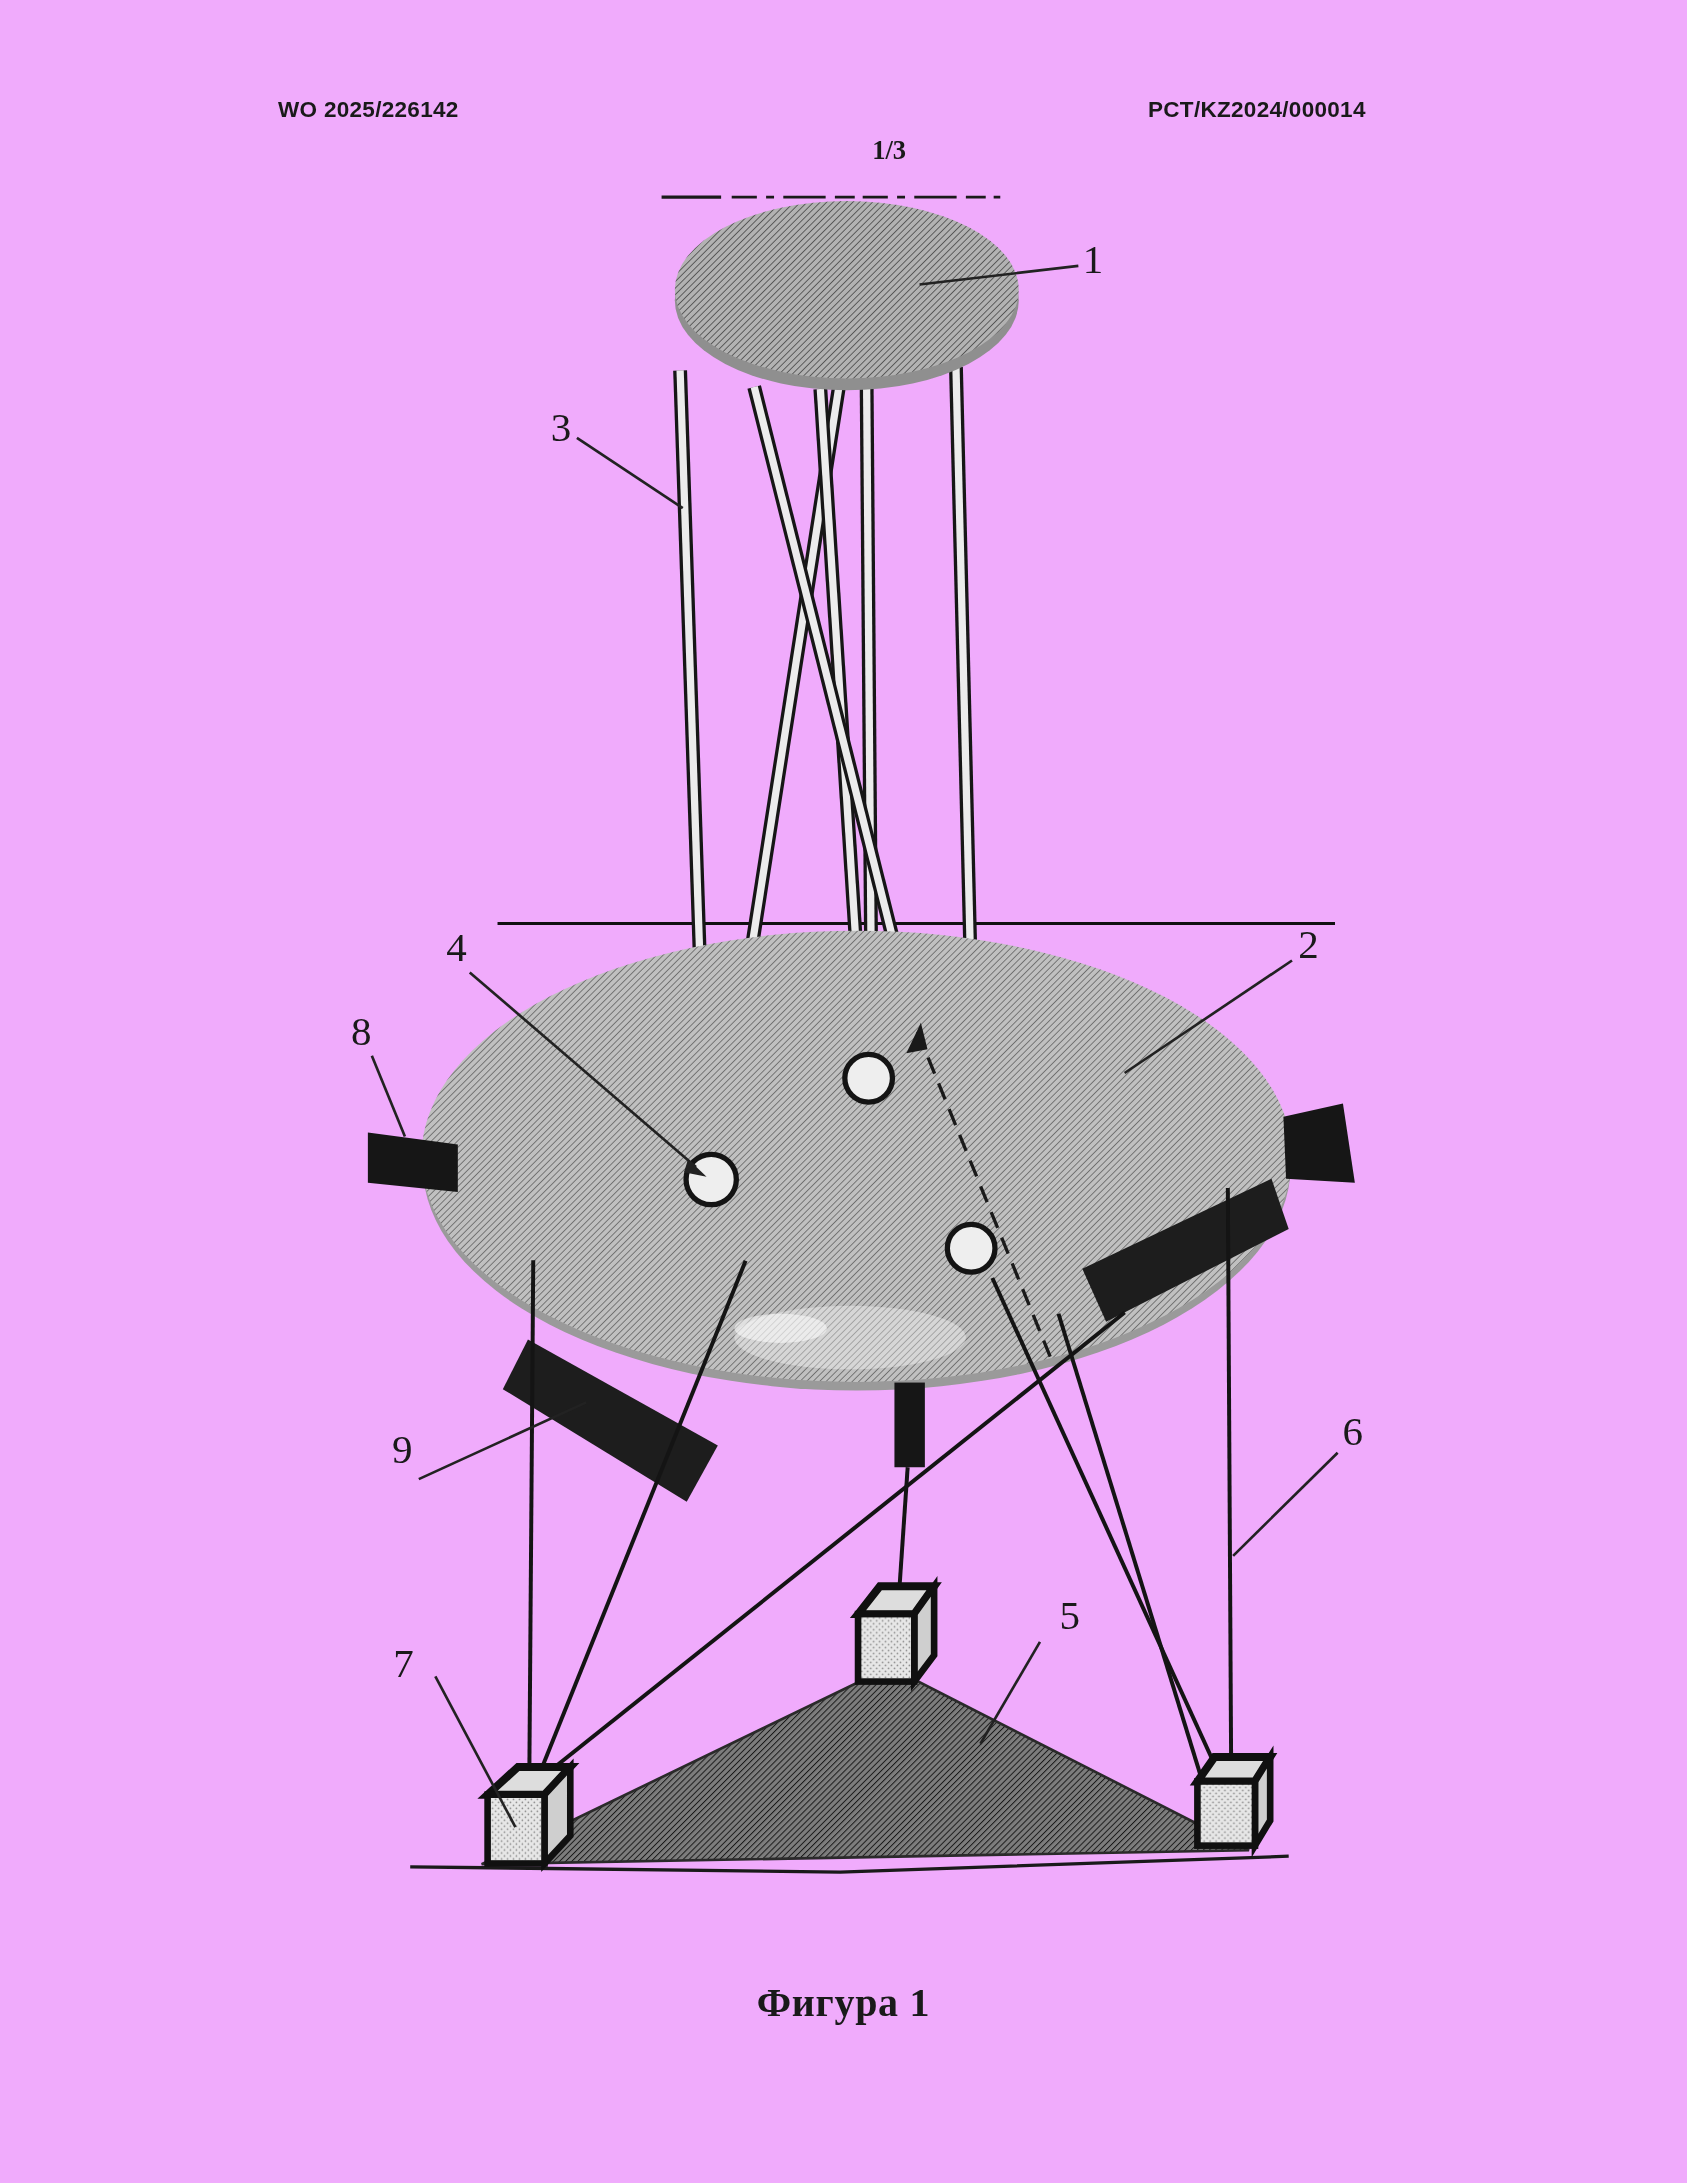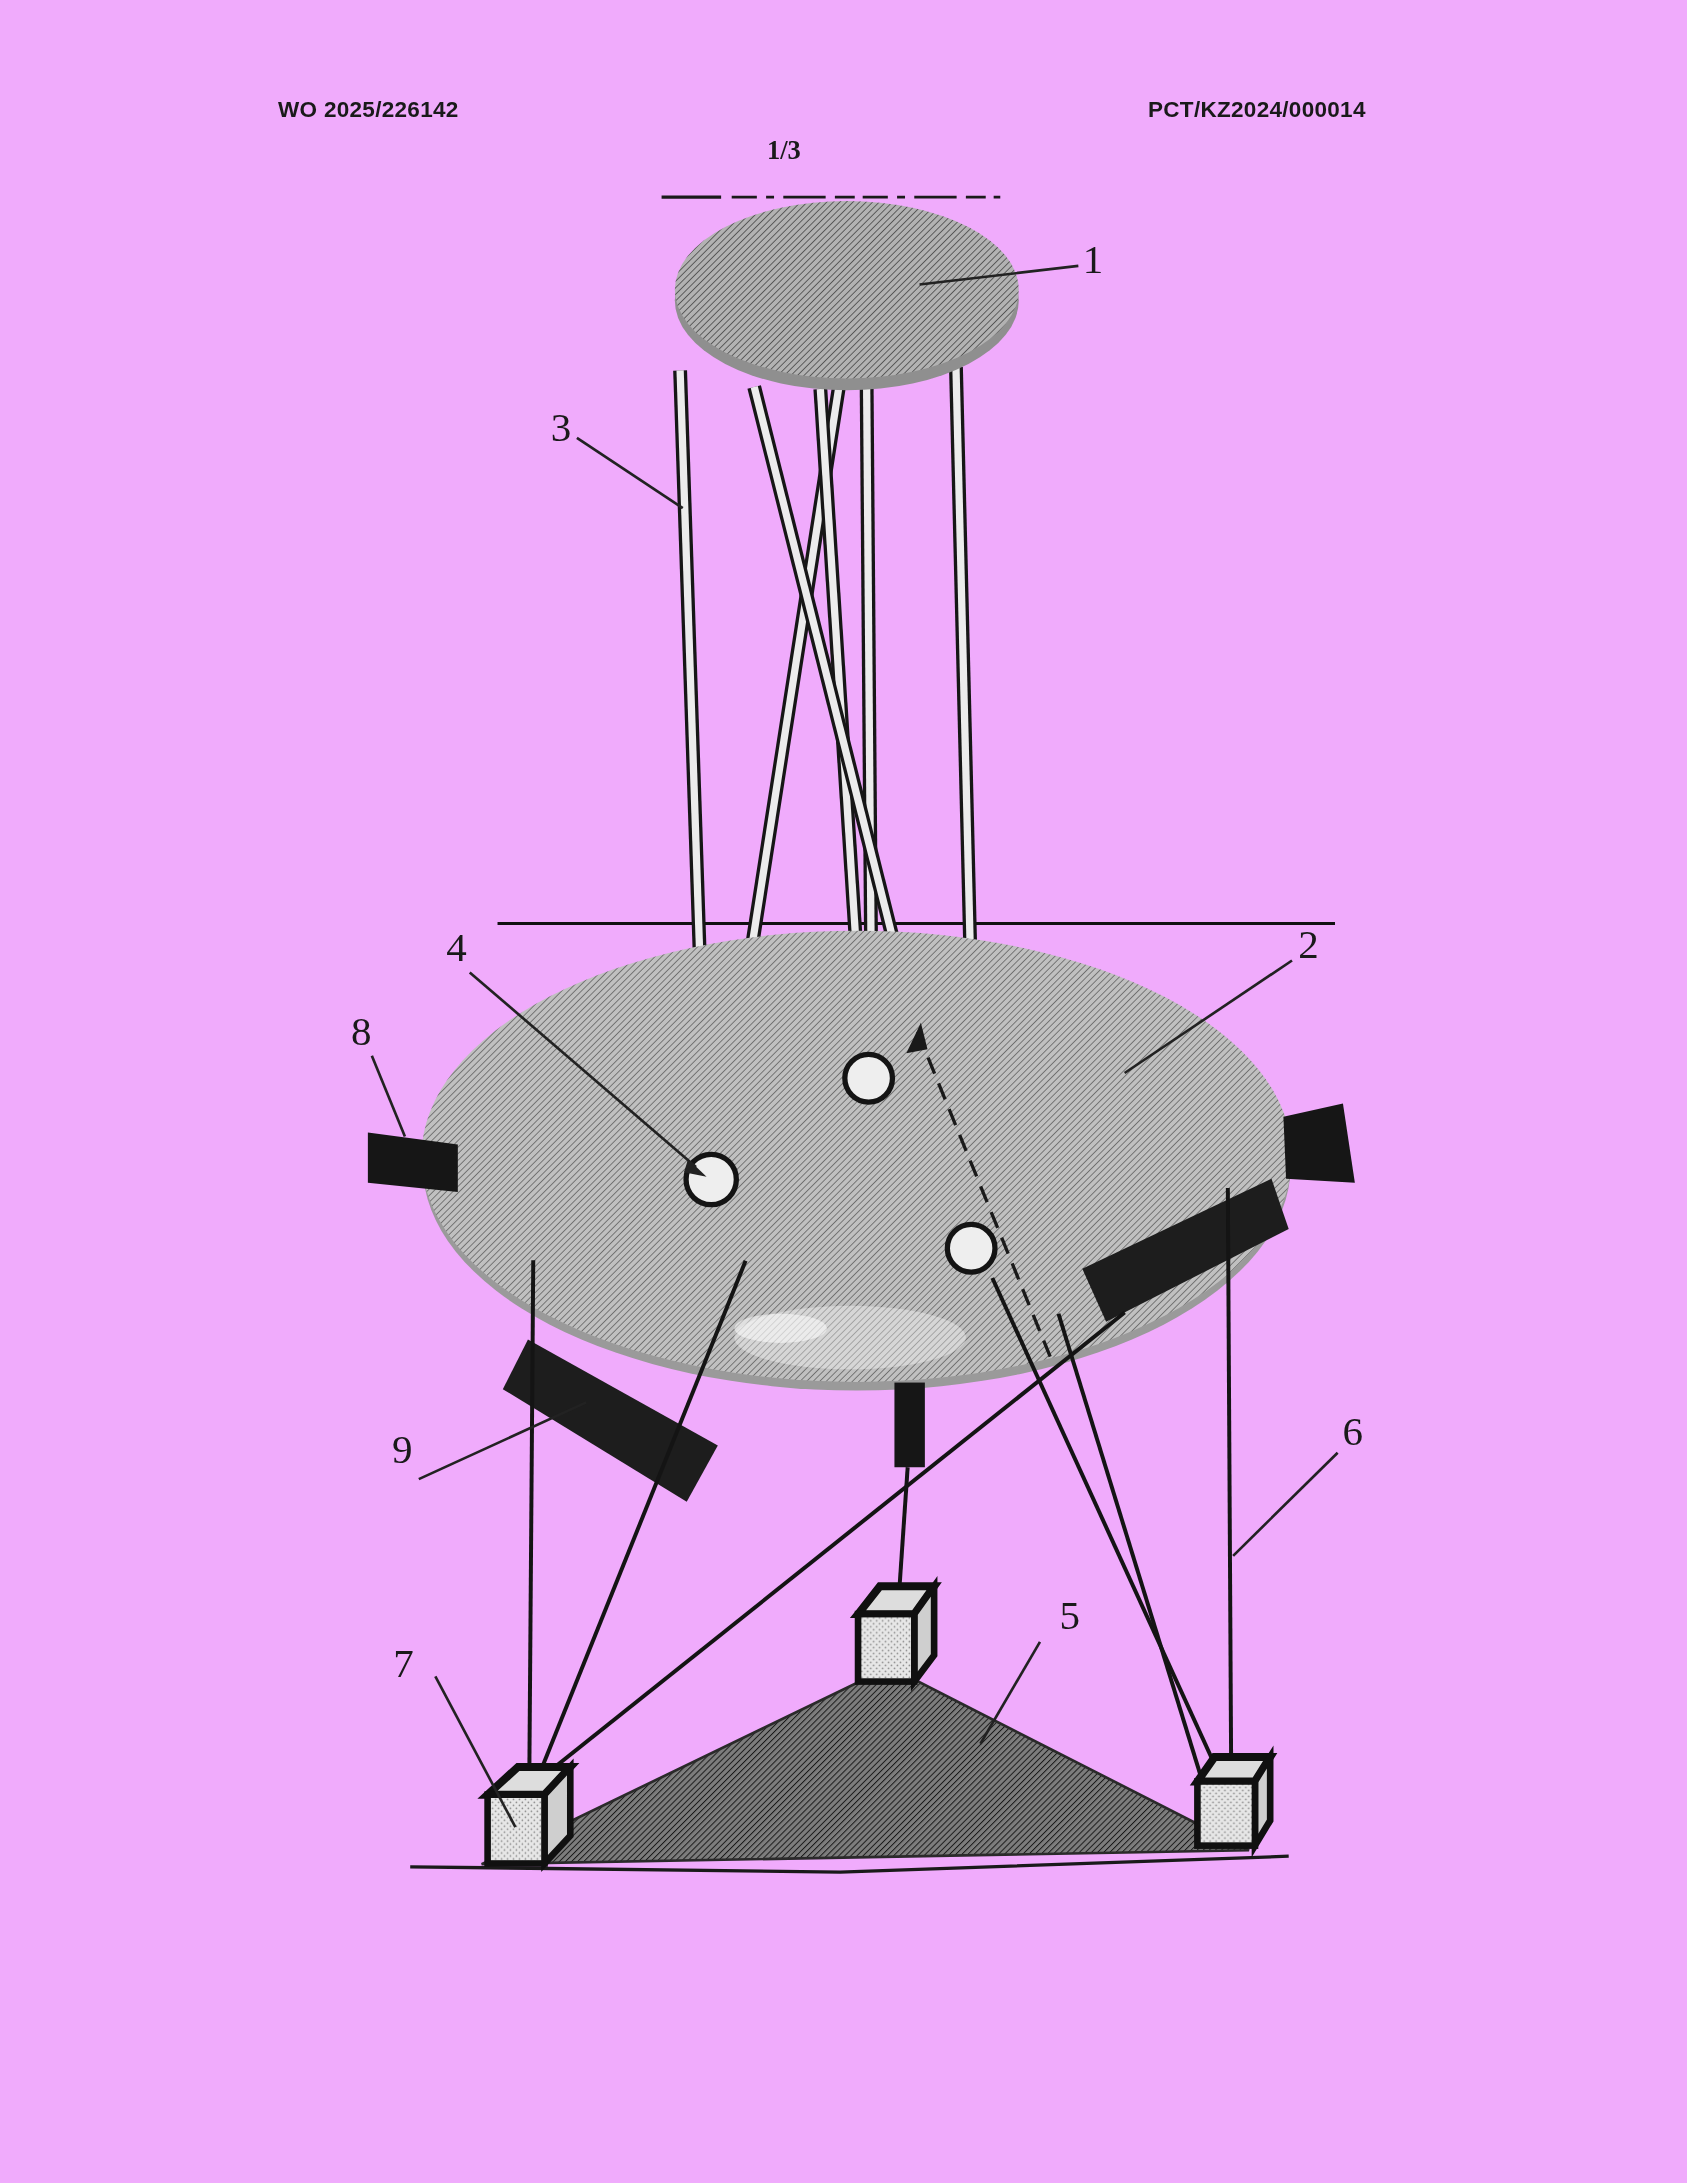--- a/index.html
+++ b/index.html
@@ -1,21 +1,21 @@
 <!DOCTYPE html>
 <html style="font-size:10.6px"><head>
 <meta charset="utf-8">
 <style>
   html,body{margin:0;padding:0;background:#ffffff;}
   body{width:1687px;height:2183px;position:relative;font-family:"Liberation Sans",sans-serif;color:#1a1a1a;}
   .page{position:absolute;inset:0;background:#f0abfc;}
   .hdr{position:absolute;top:97px;font-weight:bold;font-size:22.5px;letter-spacing:0.3px;white-space:nowrap;}
   .hdr-left{left:278px;}
   .hdr-right{left:1148px;}
-  .pagenum{position:absolute;top:135px;left:767px;width:139px;text-align:left;
+  .pagenum{position:absolute;top:135px;left:767px;width:139px;text-align:right;
            font-family:"Liberation Serif",serif;font-weight:bold;font-size:26.5px;}
   .caption{position:absolute;top:1979px;left:0;width:1687px;text-align:center;
            font-family:"Liberation Serif",serif;font-weight:bold;font-size:40px;letter-spacing:0.7px;}
   svg{position:absolute;left:0;top:0;}
   .reflabel{font-family:"Liberation Serif",serif;font-size:62px;fill:#1a1a1a;}
 </style>
 </head>
 <body>
 
 <div class="page">
@@ -146,14 +146,15 @@
     <text class="reflabel" x="1978" y="1448" text-anchor="middle">2</text>
     <text class="reflabel" x="848" y="666" text-anchor="middle">3</text>
     <text class="reflabel" x="690" y="1452" text-anchor="middle">4</text>
     <text class="reflabel" x="1617" y="2462" text-anchor="middle">5</text>
     <text class="reflabel" x="2045" y="2185" text-anchor="middle">6</text>
     <text class="reflabel" x="610" y="2535" text-anchor="middle">7</text>
     <text class="reflabel" x="546" y="1580" text-anchor="middle">8</text>
     <text class="reflabel" x="608" y="2212" text-anchor="middle">9</text>
   </svg>
 
+  <div class="caption">Фигура 1</div>
 </div>
 
 
 </body></html>

